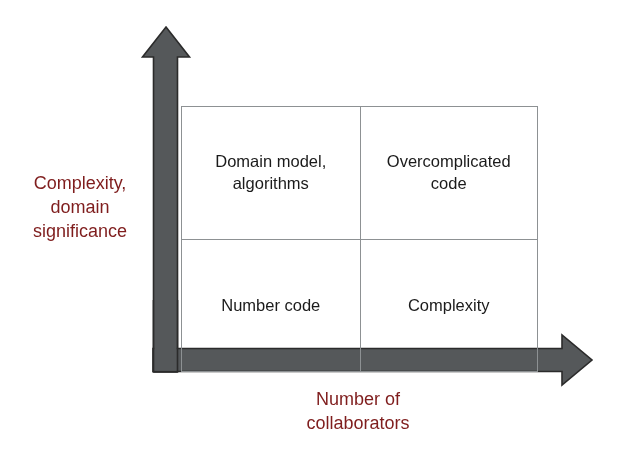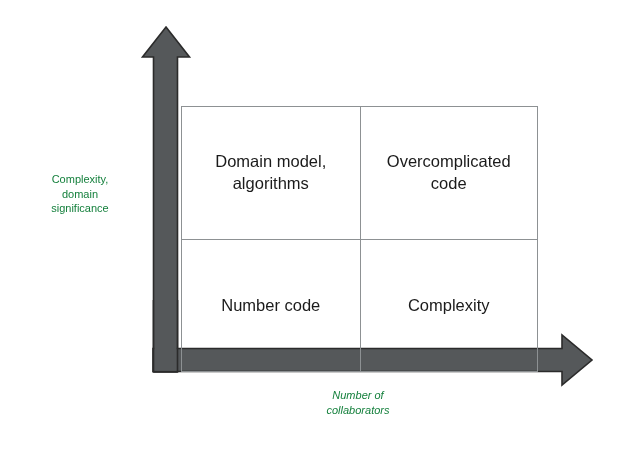--- a/index.html
+++ b/index.html
@@ -56,37 +56,36 @@
   .quadrant-cell.cell-br {
     border-left: 1.4px solid #8d9193;
   }
   .quadrant-cell.cell-bl,
   .quadrant-cell.cell-br {
     border-top: 1.4px solid #8d9193;
   }
   
   .axis-label {
     position: absolute;
-    color: #15803d;
-    font-size: 11px;
+    color: #7f1d1d;
+    font-size: 18px;
     line-height: 1.32;
     white-space: pre-line;
   }
   #y-axis-label {
     left: 8px;
     top: 172px;
     width: 144px;
     text-align: center;
   }
   #x-axis-label {
     left: 233px;
     top: 388px;
     width: 250px;
     text-align: center;
-    font-style: italic;
   }
 </style>
 </head>
 <body>
 
 <div id="canvas">
 
   <svg id="axes-svg" viewBox="0 0 623 474">
 
     <polygon points="166,27 189.5,57 177.5,57 177.5,372 153.5,372 153.5,57 142.5,57" fill="#55585a" stroke="#2b2b2b" stroke-width="1.6" stroke-linejoin="miter"></polygon>

